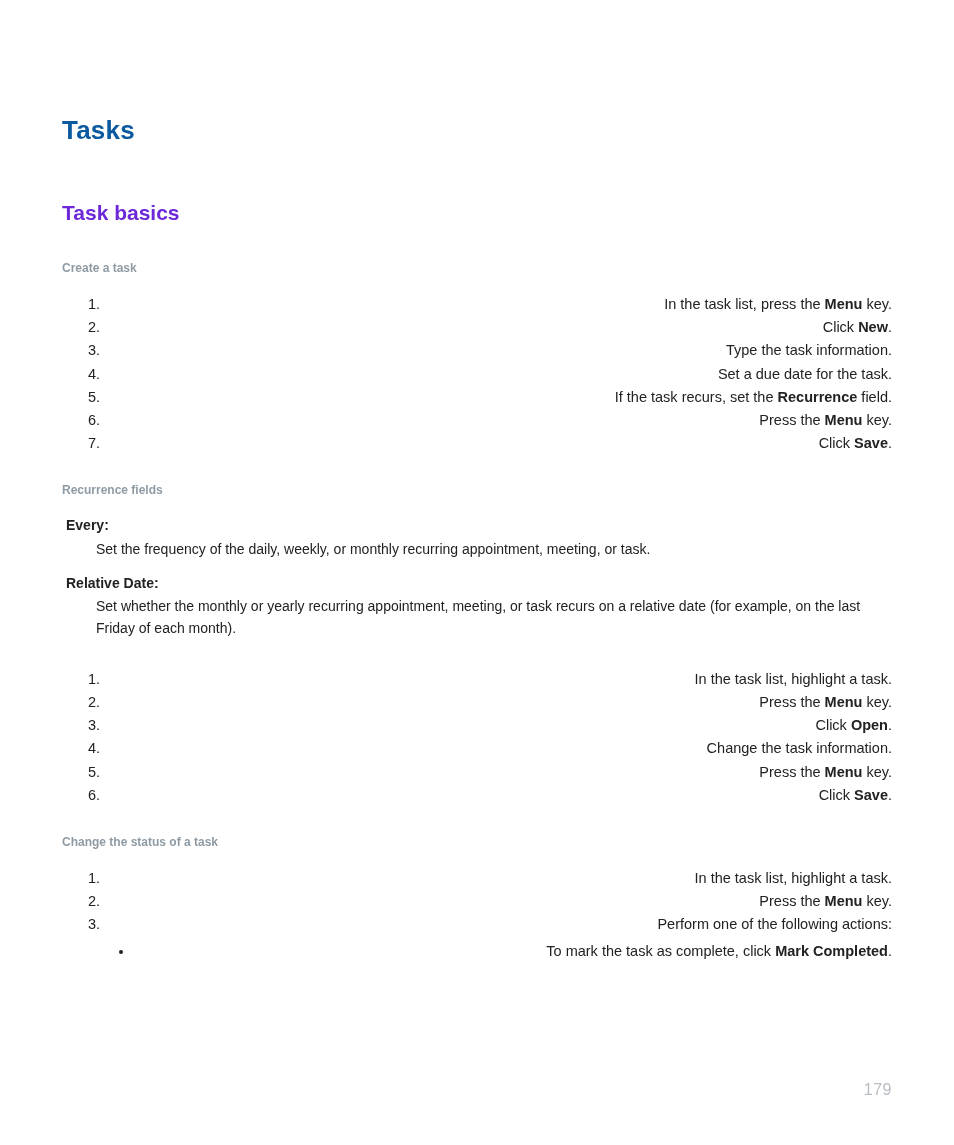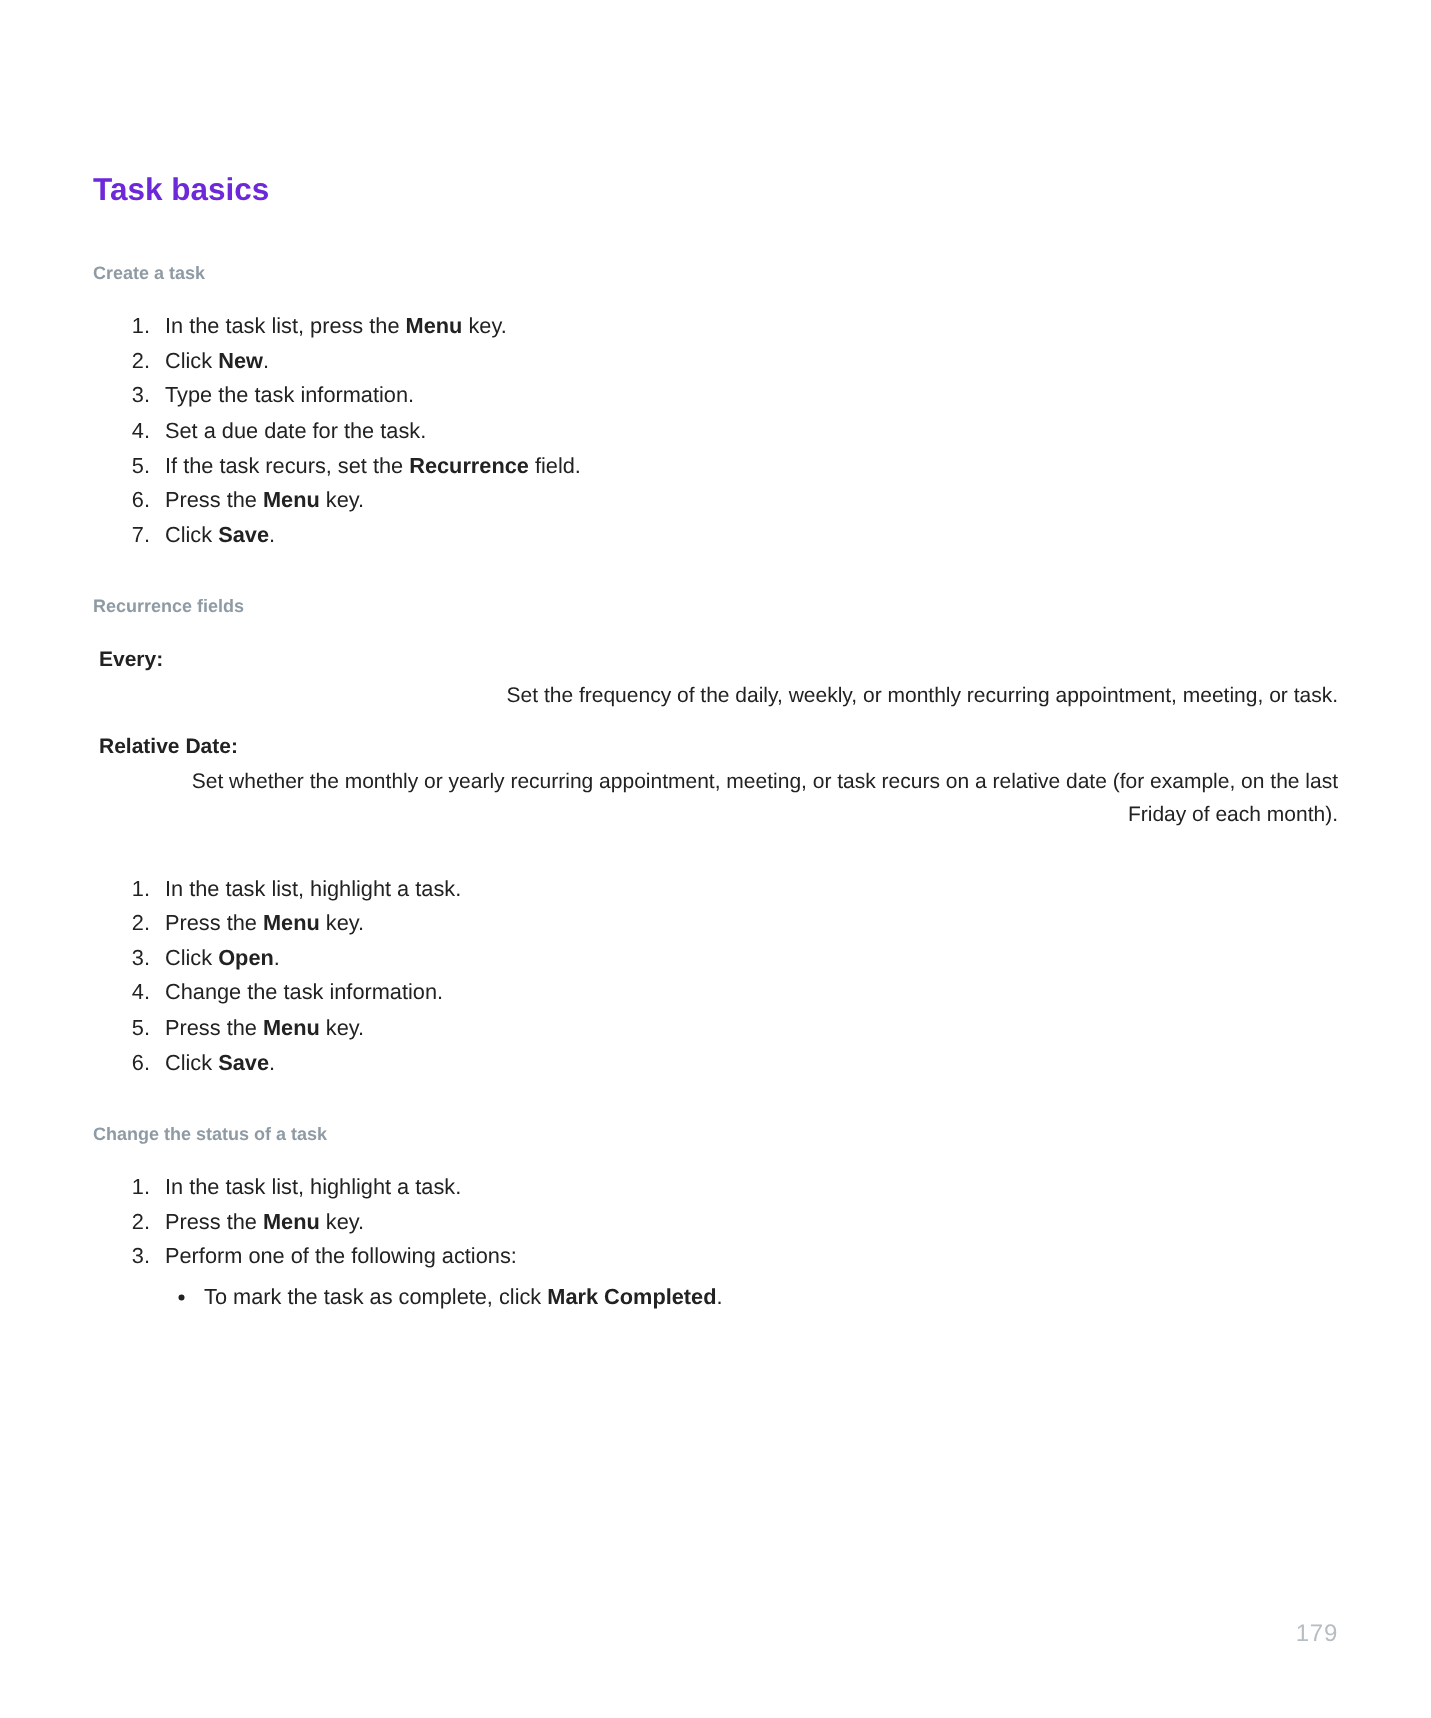--- a/index.html
+++ b/index.html
@@ -39,34 +39,34 @@
   ol.numlist {
     margin: 0 0 28px 0;
     padding-left: 42px;
     font-size: 14.5px;
     line-height: 1.6;
     color: #222;
   }
   ol.numlist li {
     padding-left: 6px;
     margin: 0;
+    text-align: right;
   }
   .dl {
     margin: 0 0 28px 0;
     font-size: 14px;
     line-height: 1.55;
   }
   .dl-term {
     font-weight: 700;
     margin: 8px 0 2px 4px;
   }
   .dl-def {
     margin: 0 0 12px 34px;
     color: #222;
-    text-align: right;
   }
   ul.bullets {
     list-style: disc;
     margin: 4px 0 0 0;
     padding-left: 24px;
   }
   ul.bullets li {
     padding-left: 2px;
   }
   .page-number {
@@ -77,20 +77,21 @@
     color: #b7bdc2;
     letter-spacing: 0.5px;
   }
   b { font-weight: 700; }
 </style>
 </head>
 <body>
 
 <div class="page">
 
+  <h1 class="h1">Tasks</h1>
 
   <h2 class="h2">Task basics</h2>
 
   <h3 class="h3">Create a task</h3>
   <ol class="numlist">
       <li>In the task list, press the <b>Menu</b> key.</li>
       <li>Click <b>New</b>.</li>
       <li>Type the task information.</li>
       <li>Set a due date for the task.</li>
       <li>If the task recurs, set the <b>Recurrence</b> field.</li>

